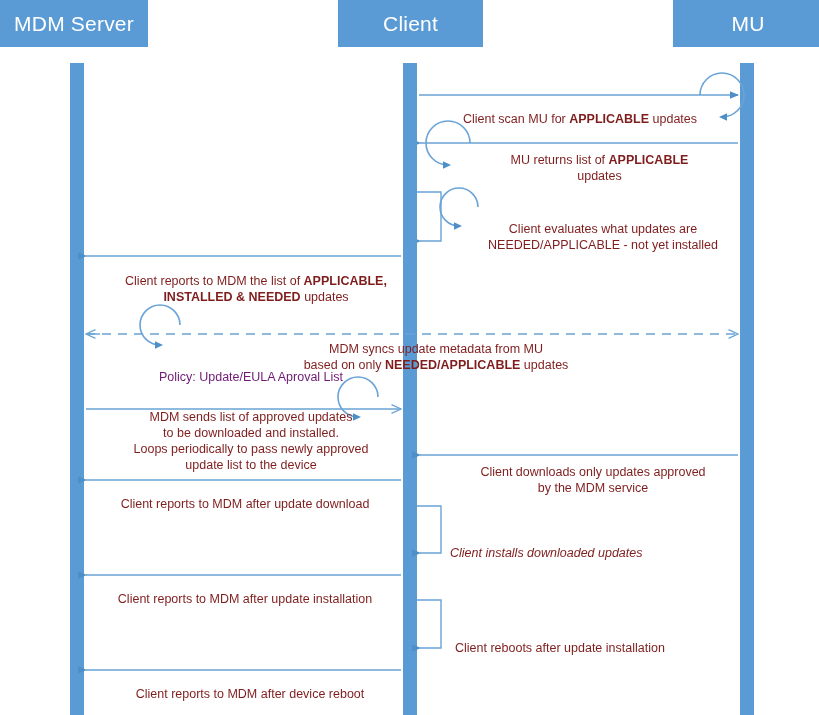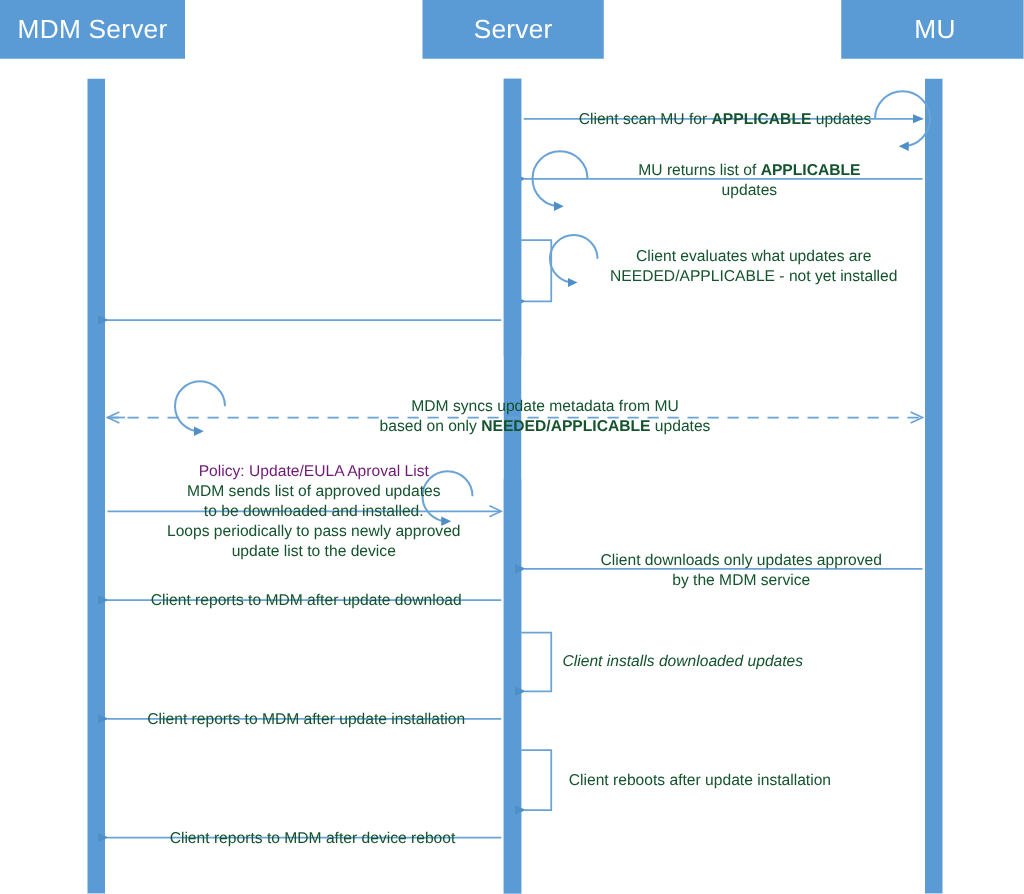--- a/index.html
+++ b/index.html
@@ -28,26 +28,27 @@
     justify-content: center;
     letter-spacing: .2px;
   }
   .lifeline {
     position: absolute;
     background: #5b9bd5;
     width: 14px;
   }
   .msg-label {
     position: absolute;
-    color: #14532d;
+    color: #7f1d1d;
     font-size: 12.5px;
     line-height: 16px;
     text-align: center;
     white-space: pre-line;
     pointer-events: none;
+    margin-top: 24px;
   }
   .msg-label b { font-weight: bold; }
   .policy-label {
     position: absolute;
     color: #701a75;
     font-size: 12.5px;
     line-height: 16px;
     text-align: center;
     font-weight: normal;
   }
@@ -62,21 +63,21 @@
 </head>
 <body>
 
 <div id="diagram-root">
 
   <div class="actor-box" style="left:0px; top:0px; width:148px; height:47px;">
     <span>MDM Server</span>
   </div>
 
   <div class="actor-box" style="left:338px; top:0px; width:145px; height:47px;">
-    <span>Server</span>
+    <span>Client</span>
   </div>
 
   <div class="actor-box" style="left:673px; top:0px; width:150px; height:47px;">
     <span>MU</span>
   </div>
 
   <div class="lifeline" style="left:70px; top:63px; height:652px;"></div>
   <div class="lifeline" style="left:403px; top:63px; height:652px;"></div>
   <div class="lifeline" style="left:740px; top:63px; height:652px;"></div>
 
@@ -157,20 +158,21 @@
       <line x1="401" y1="670" x2="86" y2="670" stroke="#6aa3d6" stroke-width="1.4" marker-end="url(#arrowFilledRev)"></line>
     </g>
   </svg>
 
   <div class="msg-label" style="left:455px; top:87px; width:250px;">Client scan MU for <b>APPLICABLE</b> updates</div>
 
   <div class="msg-label" style="left:487px; top:128px; width:225px;">MU returns list of <b>APPLICABLE</b><br>updates</div>
 
   <div class="msg-label" style="left:483px; top:197px; width:240px;">Client evaluates what updates are<br>NEEDED/APPLICABLE - not yet installed</div>
 
+  <div class="msg-label" style="left:110px; top:249px; width:292px;">Client reports to MDM the list of <b>APPLICABLE,</b><br><b>INSTALLED &amp; NEEDED</b> updates</div>
 
   <div class="msg-label" style="left:286px; top:317px; width:300px;">MDM syncs update metadata from MU<br>based on only <b>NEEDED/APPLICABLE</b> updates</div>
 
   <div class="policy-label" style="left:139px; top:369px; width:224px;">Policy: Update/EULA Aproval List</div>
 
   <div class="msg-label" style="left:110px; top:385px; width:282px;">MDM sends list of approved updates<br>to be downloaded and installed.<br>Loops periodically to pass newly approved<br>update list to the device</div>
 
   <div class="msg-label" style="left:468px; top:440px; width:250px;">Client downloads only updates approved<br>by the MDM service</div>
 
   <div class="msg-label" style="left:100px; top:472px; width:290px;">Client reports to MDM after update download</div>

